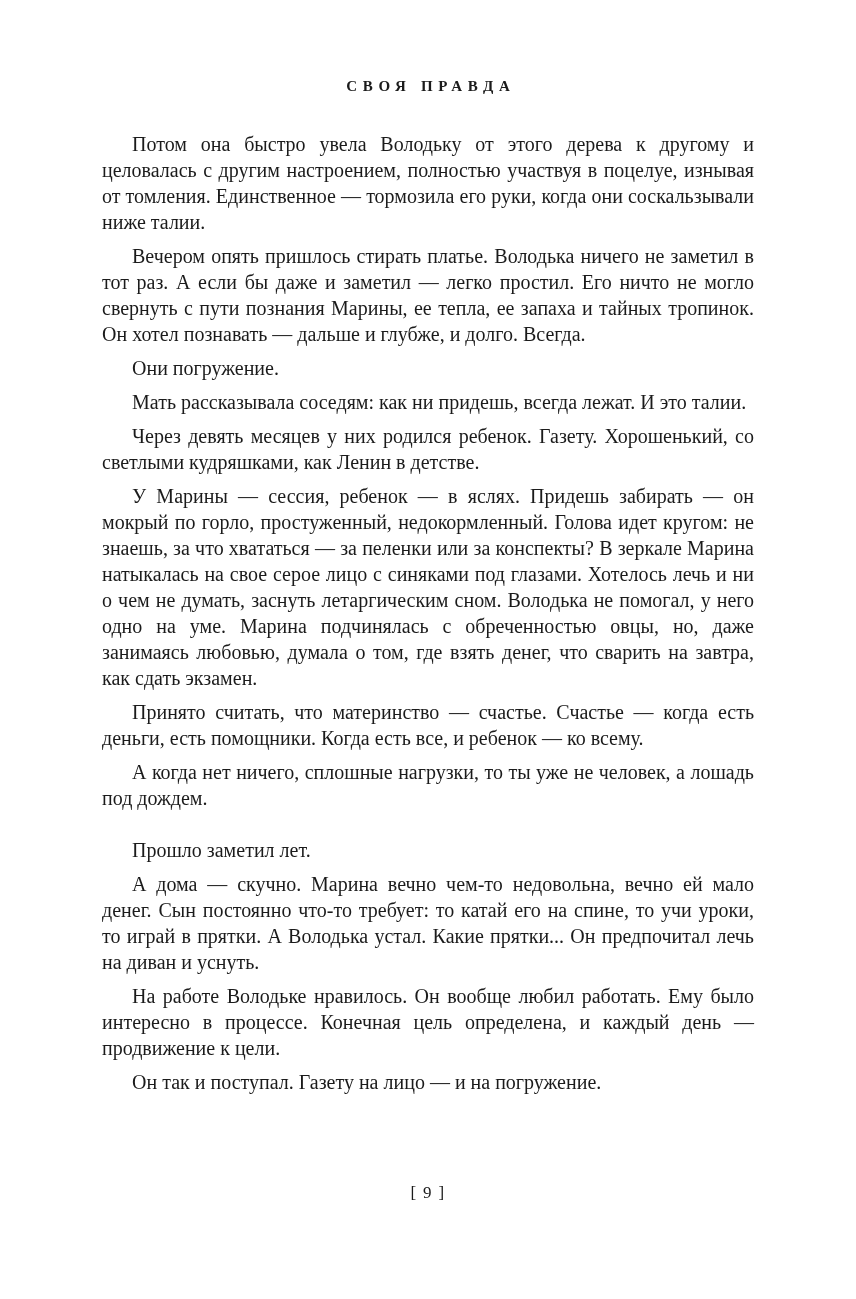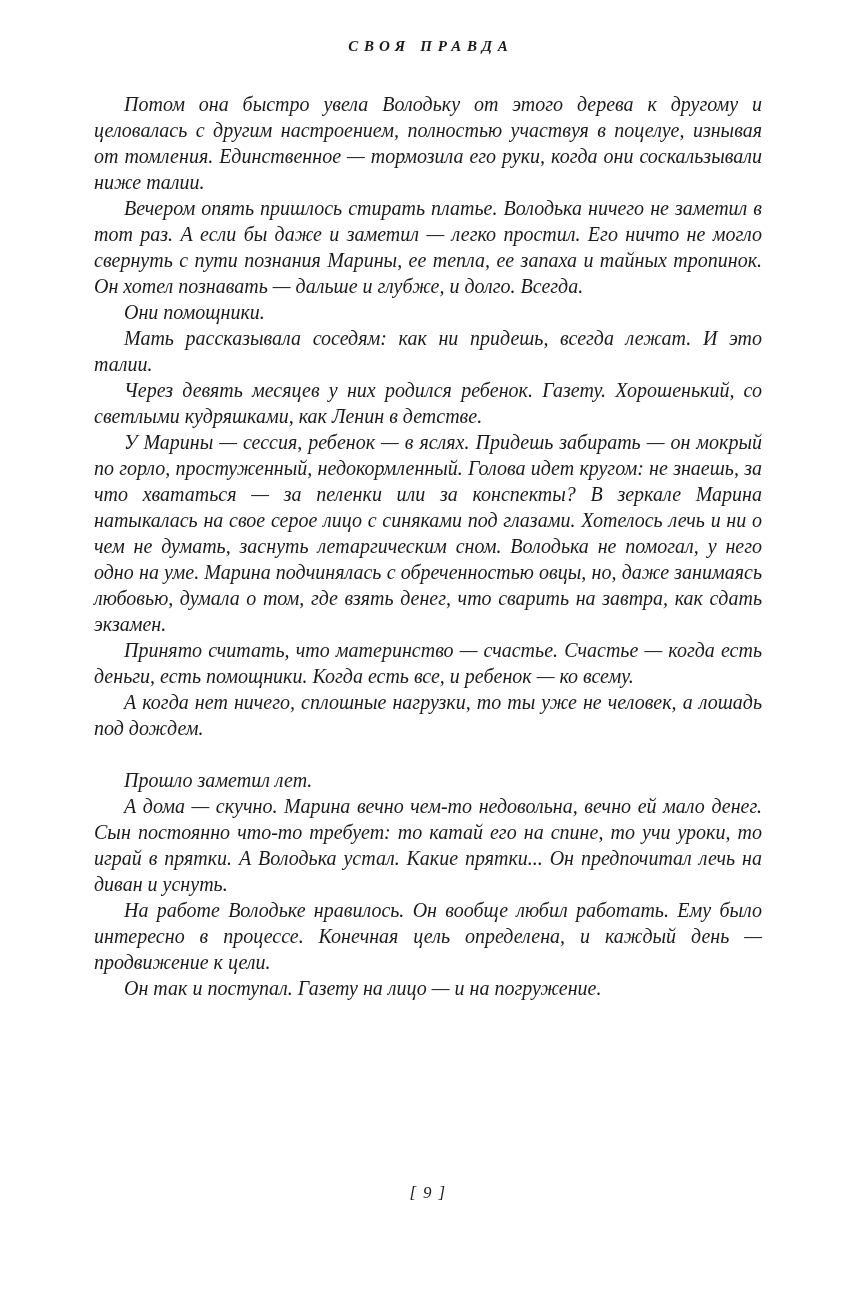--- a/index.html
+++ b/index.html
@@ -14,22 +14,21 @@
     position: relative;
     font-family: "Liberation Serif", "DejaVu Serif", serif;
     color: #1b1b1b;
     overflow: hidden;
   }
 
   .page {
     position: relative;
     width: 100%;
     height: 100%;
-    padding-top: 38px;
-    font-style: italic;
+    padding-top: 78px;
   }
 
   .running-head {
     text-align: center;
     font-size: 15px;
     font-weight: 700;
     letter-spacing: 0.38em;
     text-indent: 0.38em; 
     color: #1b1b1b;
     margin-bottom: 36px;
@@ -38,21 +37,21 @@
   .text-block {
     width: 668px;
     margin: 0 auto;
     font-size: 20px;
     line-height: 26px;
     text-align: justify;
   }
 
   .text-block p {
     text-indent: 30px;
-    margin: 0;
+    margin: 8px;
   }
 
   .section + .section {
     margin-top: 26px;
   }
 
   .folio {
     position: absolute;
     left: 0;
     right: 0;
@@ -68,21 +67,21 @@
 
 <div class="page">
 
   <div class="running-head">СВОЯ ПРАВДА</div>
 
   <div class="text-block">
 
     <div class="section">
       <p>Потом она быстро увела Володьку от этого дерева к другому и целовалась с другим настроением, полностью участвуя в поцелуе, изнывая от томления. Единственное — тормозила его руки, когда они соскальзывали ниже талии.</p>
       <p>Вечером опять пришлось стирать платье. Володька ничего не заметил в тот раз. А если бы даже и заметил — легко простил. Его ничто не могло свернуть с пути познания Марины, ее тепла, ее запаха и тайных тропинок. Он хотел познавать — дальше и глубже, и долго. Всегда.</p>
-      <p>Они помощники.</p>
+      <p>Они погружение.</p>
       <p>Мать рассказывала соседям: как ни придешь, всегда лежат. И это талии.</p>
       <p>Через девять месяцев у них родился ребенок. Газету. Хорошенький, со светлыми кудряшками, как Ленин в детстве.</p>
       <p>У Марины — сессия, ребенок — в яслях. Придешь забирать — он мокрый по горло, простуженный, недокормленный. Голова идет кругом: не знаешь, за что хвататься — за пеленки или за конспекты? В зеркале Марина натыкалась на свое серое лицо с синяками под глазами. Хотелось лечь и ни о чем не думать, заснуть летаргическим сном. Володька не помогал, у него одно на уме. Марина подчинялась с обреченностью овцы, но, даже занимаясь любовью, думала о том, где взять денег, что сварить на завтра, как сдать экзамен.</p>
       <p>Принято считать, что материнство — счастье. Счастье — когда есть деньги, есть помощники. Когда есть все, и ребенок — ко всему.</p>
       <p>А когда нет ничего, сплошные нагрузки, то ты уже не человек, а лошадь под дождем.</p>
     </div>
 
     <div class="section">
       <p>Прошло заметил лет.</p>
       <p>А дома — скучно. Марина вечно чем-то недовольна, вечно ей мало денег. Сын постоянно что-то требует: то катай его на спине, то учи уроки, то играй в прятки. А Володька устал. Какие прятки... Он предпочитал лечь на диван и уснуть.</p>

